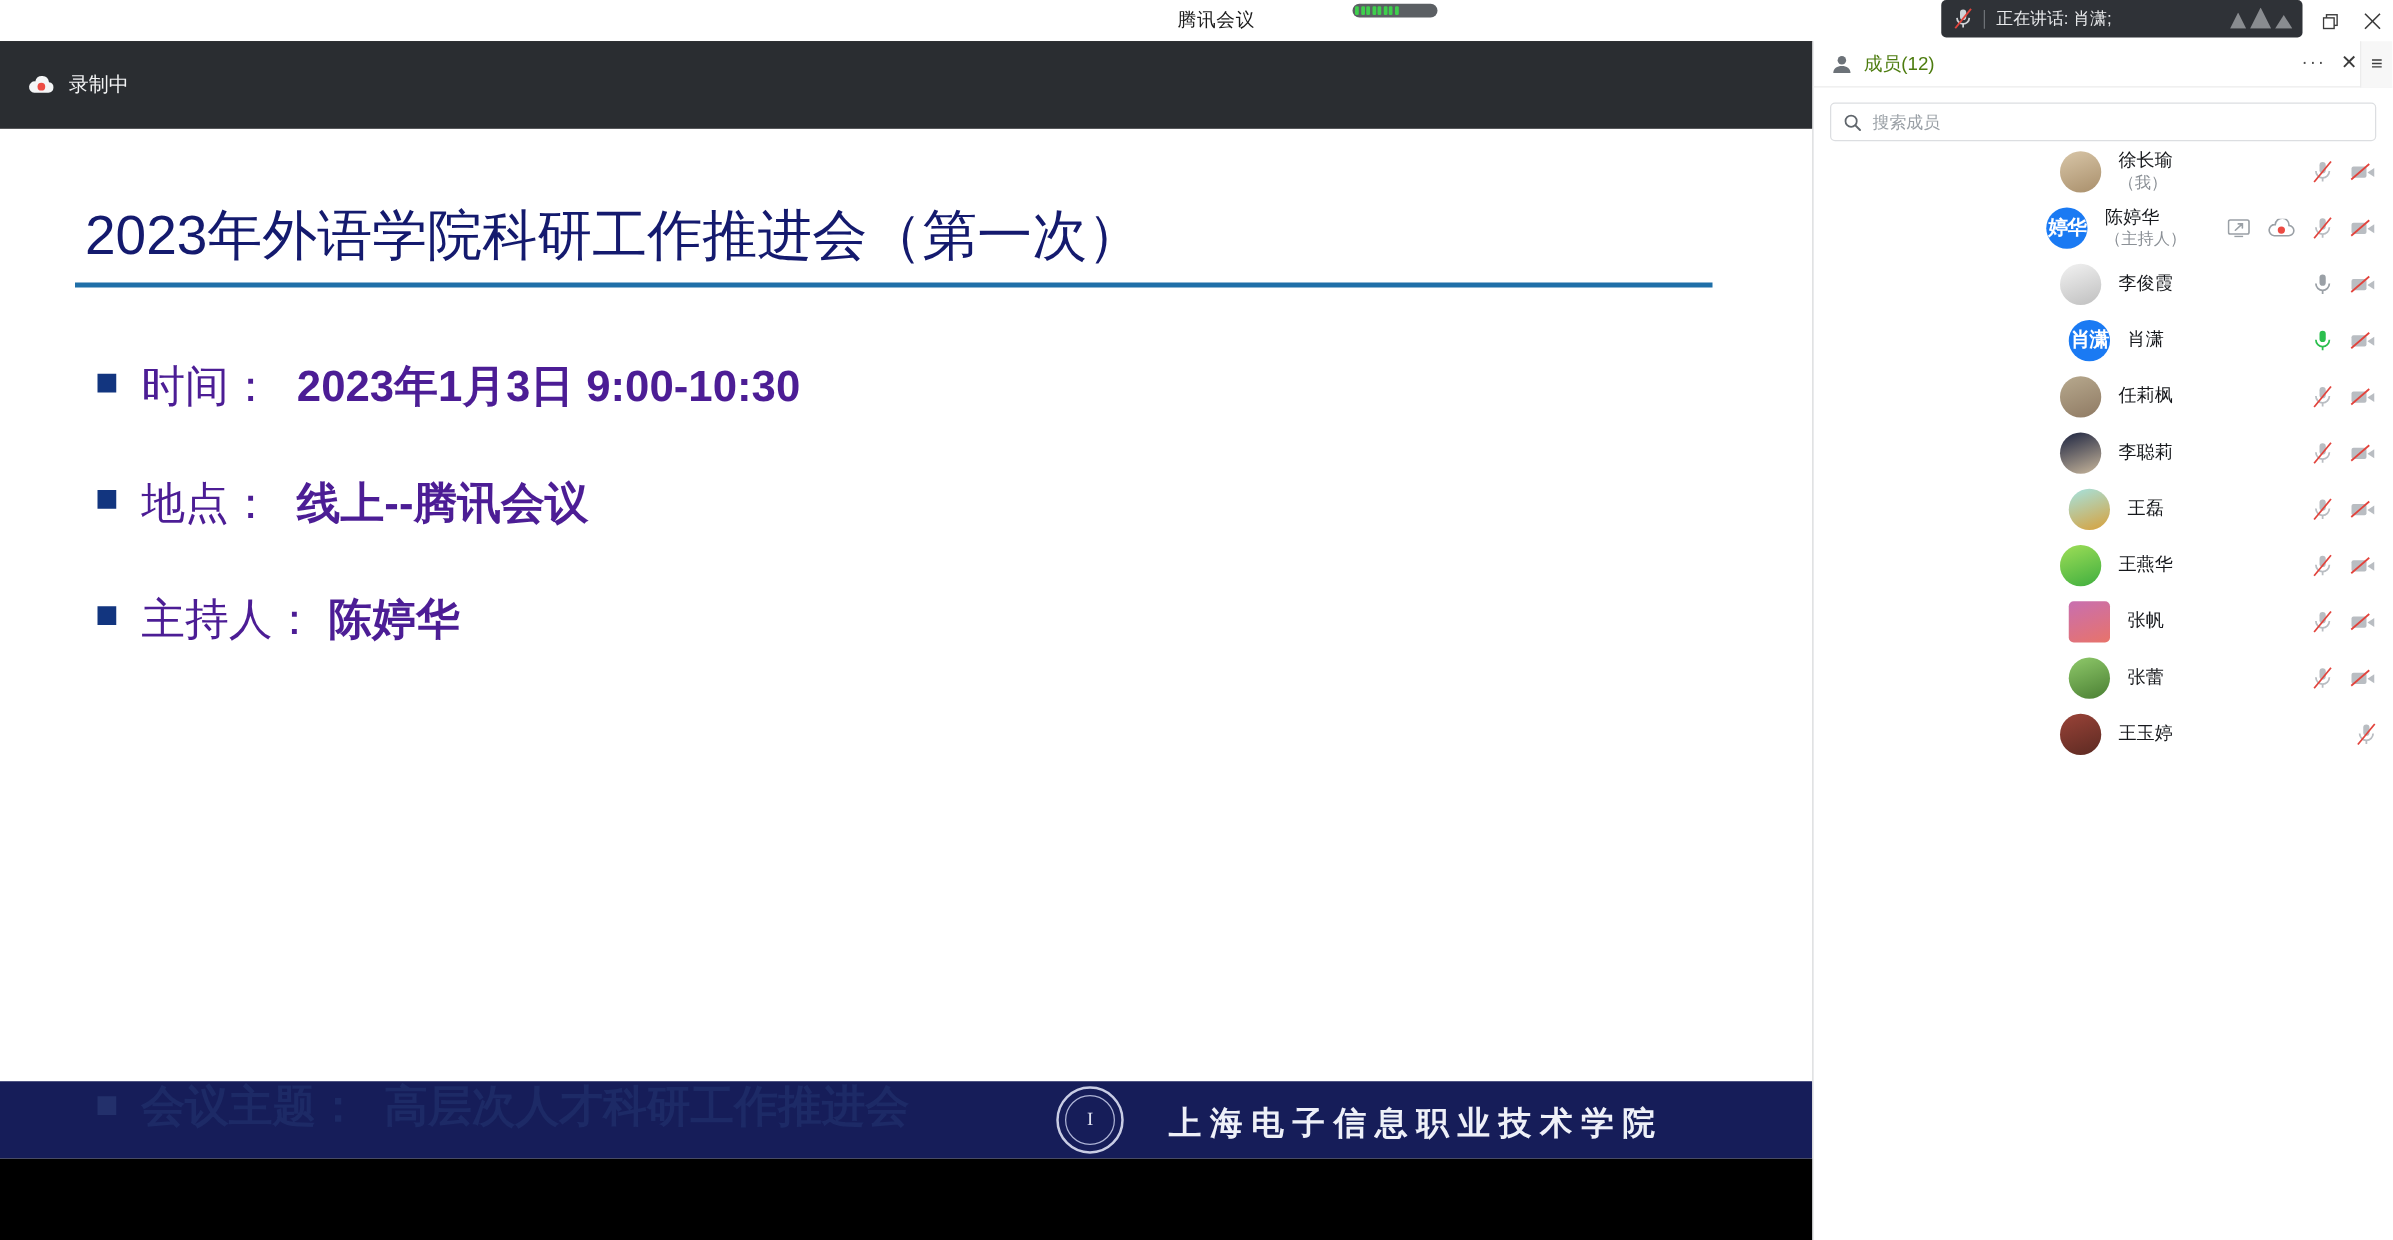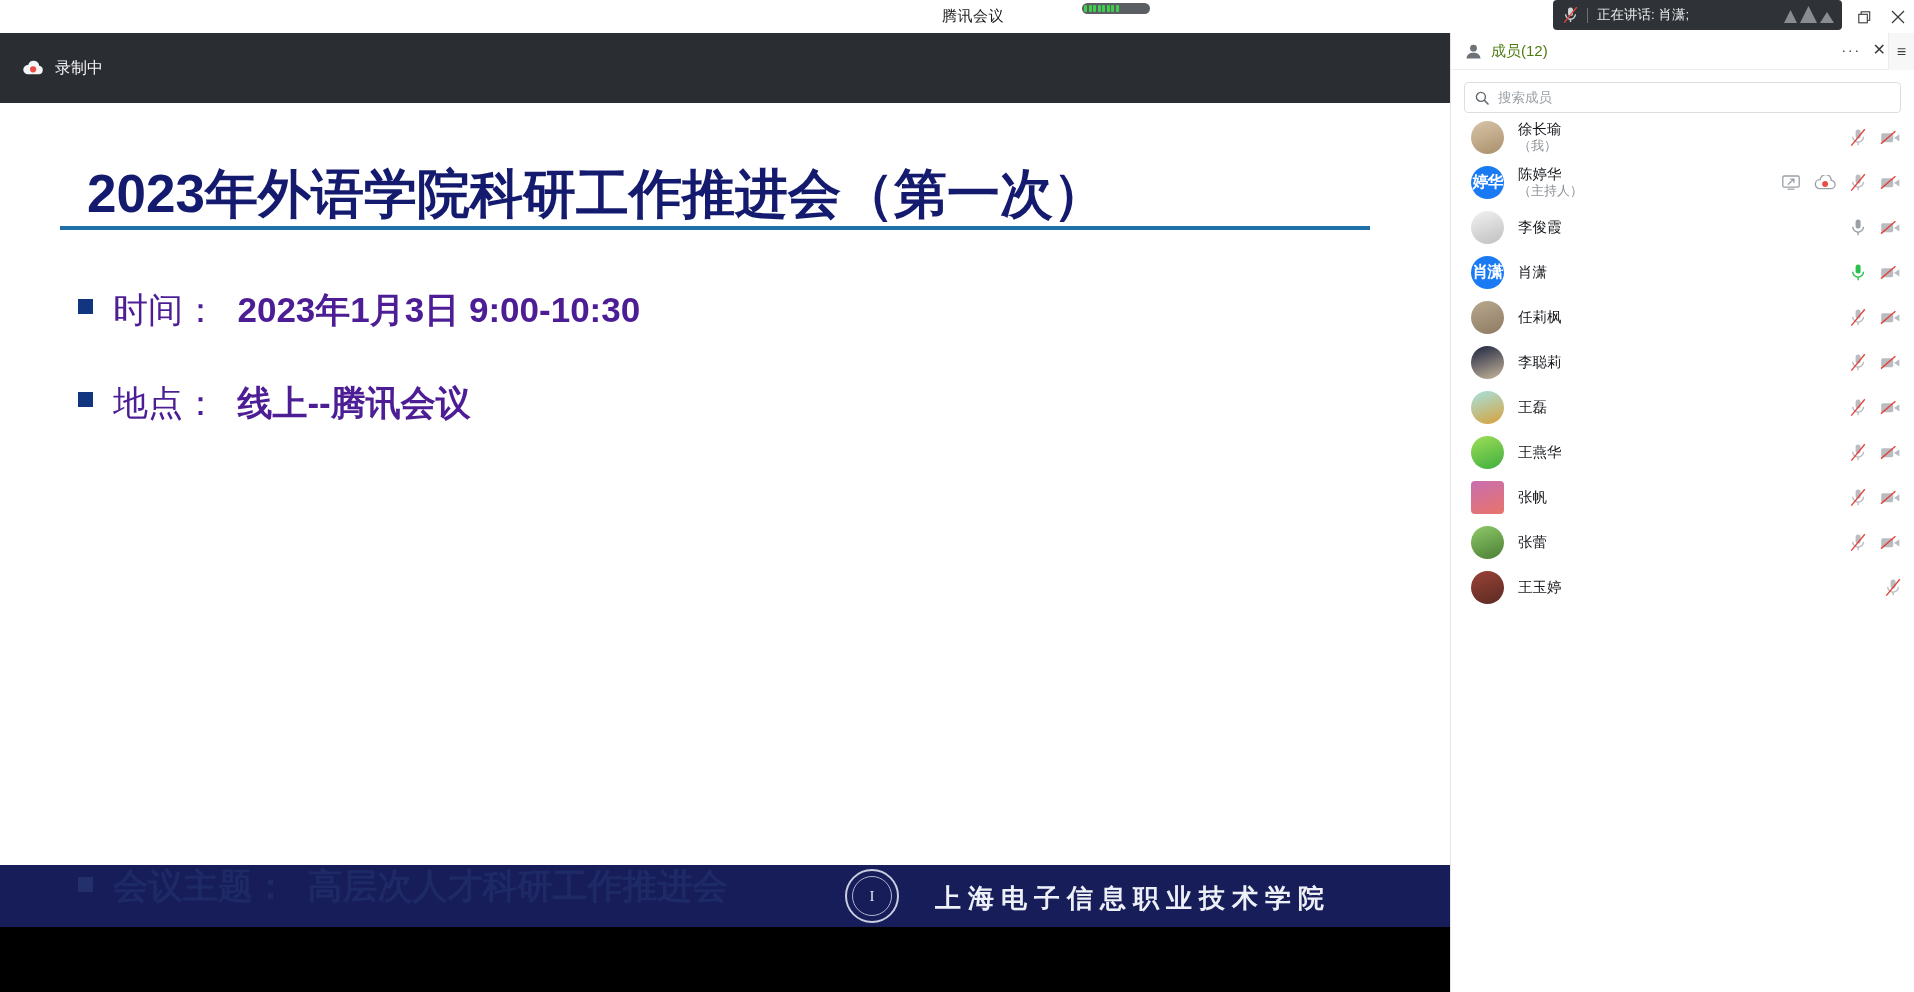--- a/index.html
+++ b/index.html
@@ -52,22 +52,22 @@
   .record-bar {
     position:absolute; left:0; top:0; width:1450px; height:70px; background:#2a2d31;
     display:flex; align-items:center; padding-left:22px;
   }
   .record-bar .rec-label { color:#f2f3f4; font-size:16px; margin-left:11px; }
 
   .slide {
     position:absolute; left:0; top:70px; width:1450px; height:824px; background:#ffffff; overflow:hidden;
   }
   .slide-title {
-    position:absolute; left:87px; top:56px;
-    font-size:53px; font-weight:bold; color:#141a6e; white-space:nowrap;
+    position:absolute; left:68px; top:56px;
+    font-size:44px; font-weight:normal; color:#141a6e; white-space:nowrap;
     letter-spacing:0px;
   }
   .title-rule {
     position:absolute; left:60px; top:123px; width:1310px; height:4px; background:#1f6fa8;
   }
   .bullets { position:absolute; left:78px; top:180px; width:1310px; }
   .bullet-row { display:flex; align-items:flex-start; margin-bottom:40px; }
   .bullet-sq {
     width:15px; height:15px; background:#12357f; margin-top:16px; margin-right:20px; flex:0 0 15px;
   }
@@ -133,21 +133,21 @@
     padding:0 10px; background:#fff;
   }
   .search-box input {
     border:none; outline:none; flex:1; font-size:13.5px; color:#333; margin-left:9px;
     font-family:"Liberation Sans", sans-serif; background:transparent;
   }
   .search-box input::placeholder { color:#9aa0a6; }
 
   .plist { position:absolute; left:0; top:82px; width:464px; height:877px; overflow:hidden; }
   .prow {
-    position:relative; height:45px; display:flex; align-items:center; padding-left:20px;
+    position:relative; height:45px; display:flex; align-items:center; padding-left:20px;justify-content:center;
   }
   .avatar {
     width:33px; height:33px; border-radius:50%; flex:0 0 33px; overflow:hidden;
     display:flex; align-items:center; justify-content:center;
     font-size:16px; color:#fff; font-weight:bold; letter-spacing:-1px;
   }
   .avatar.sq { border-radius:4px; }
   .pname-wrap { margin-left:14px; display:flex; flex-direction:column; justify-content:center; }
   .pname { font-size:14.5px; color:#16181c; line-height:1.22; }
   .prole { font-size:13px; color:#8b9096; line-height:1.25; }
@@ -230,20 +230,26 @@
           <span class="bullet-text lead">
             <span>时间：</span>&nbsp;&nbsp;<span class="strong">2023年1月3日  9:00-10:30</span>
           </span>
         </div>
         <div class="bullet-row">
           <span class="bullet-sq"></span>
           <span class="bullet-text lead">
             <span>地点：</span>&nbsp;&nbsp;<span class="strong">线上--腾讯会议</span>
           </span>
         </div>
+        <div class="bullet-row">
+          <span class="bullet-sq"></span>
+          <span class="bullet-text lead">
+            <span>主持人：</span>&nbsp;<span class="strong">陈婷华</span>
+          </span>
+        </div>
       </div>
 
       <div class="slide-footer">
         <div class="footer-overlap">
           <span class="bullet-sq"></span>
           <span class="bullet-text">
             <span>会议主题：</span>&nbsp;&nbsp;<span>高层次人才科研工作推进会</span>
           </span>
         </div>
         <div class="footer-logo">

